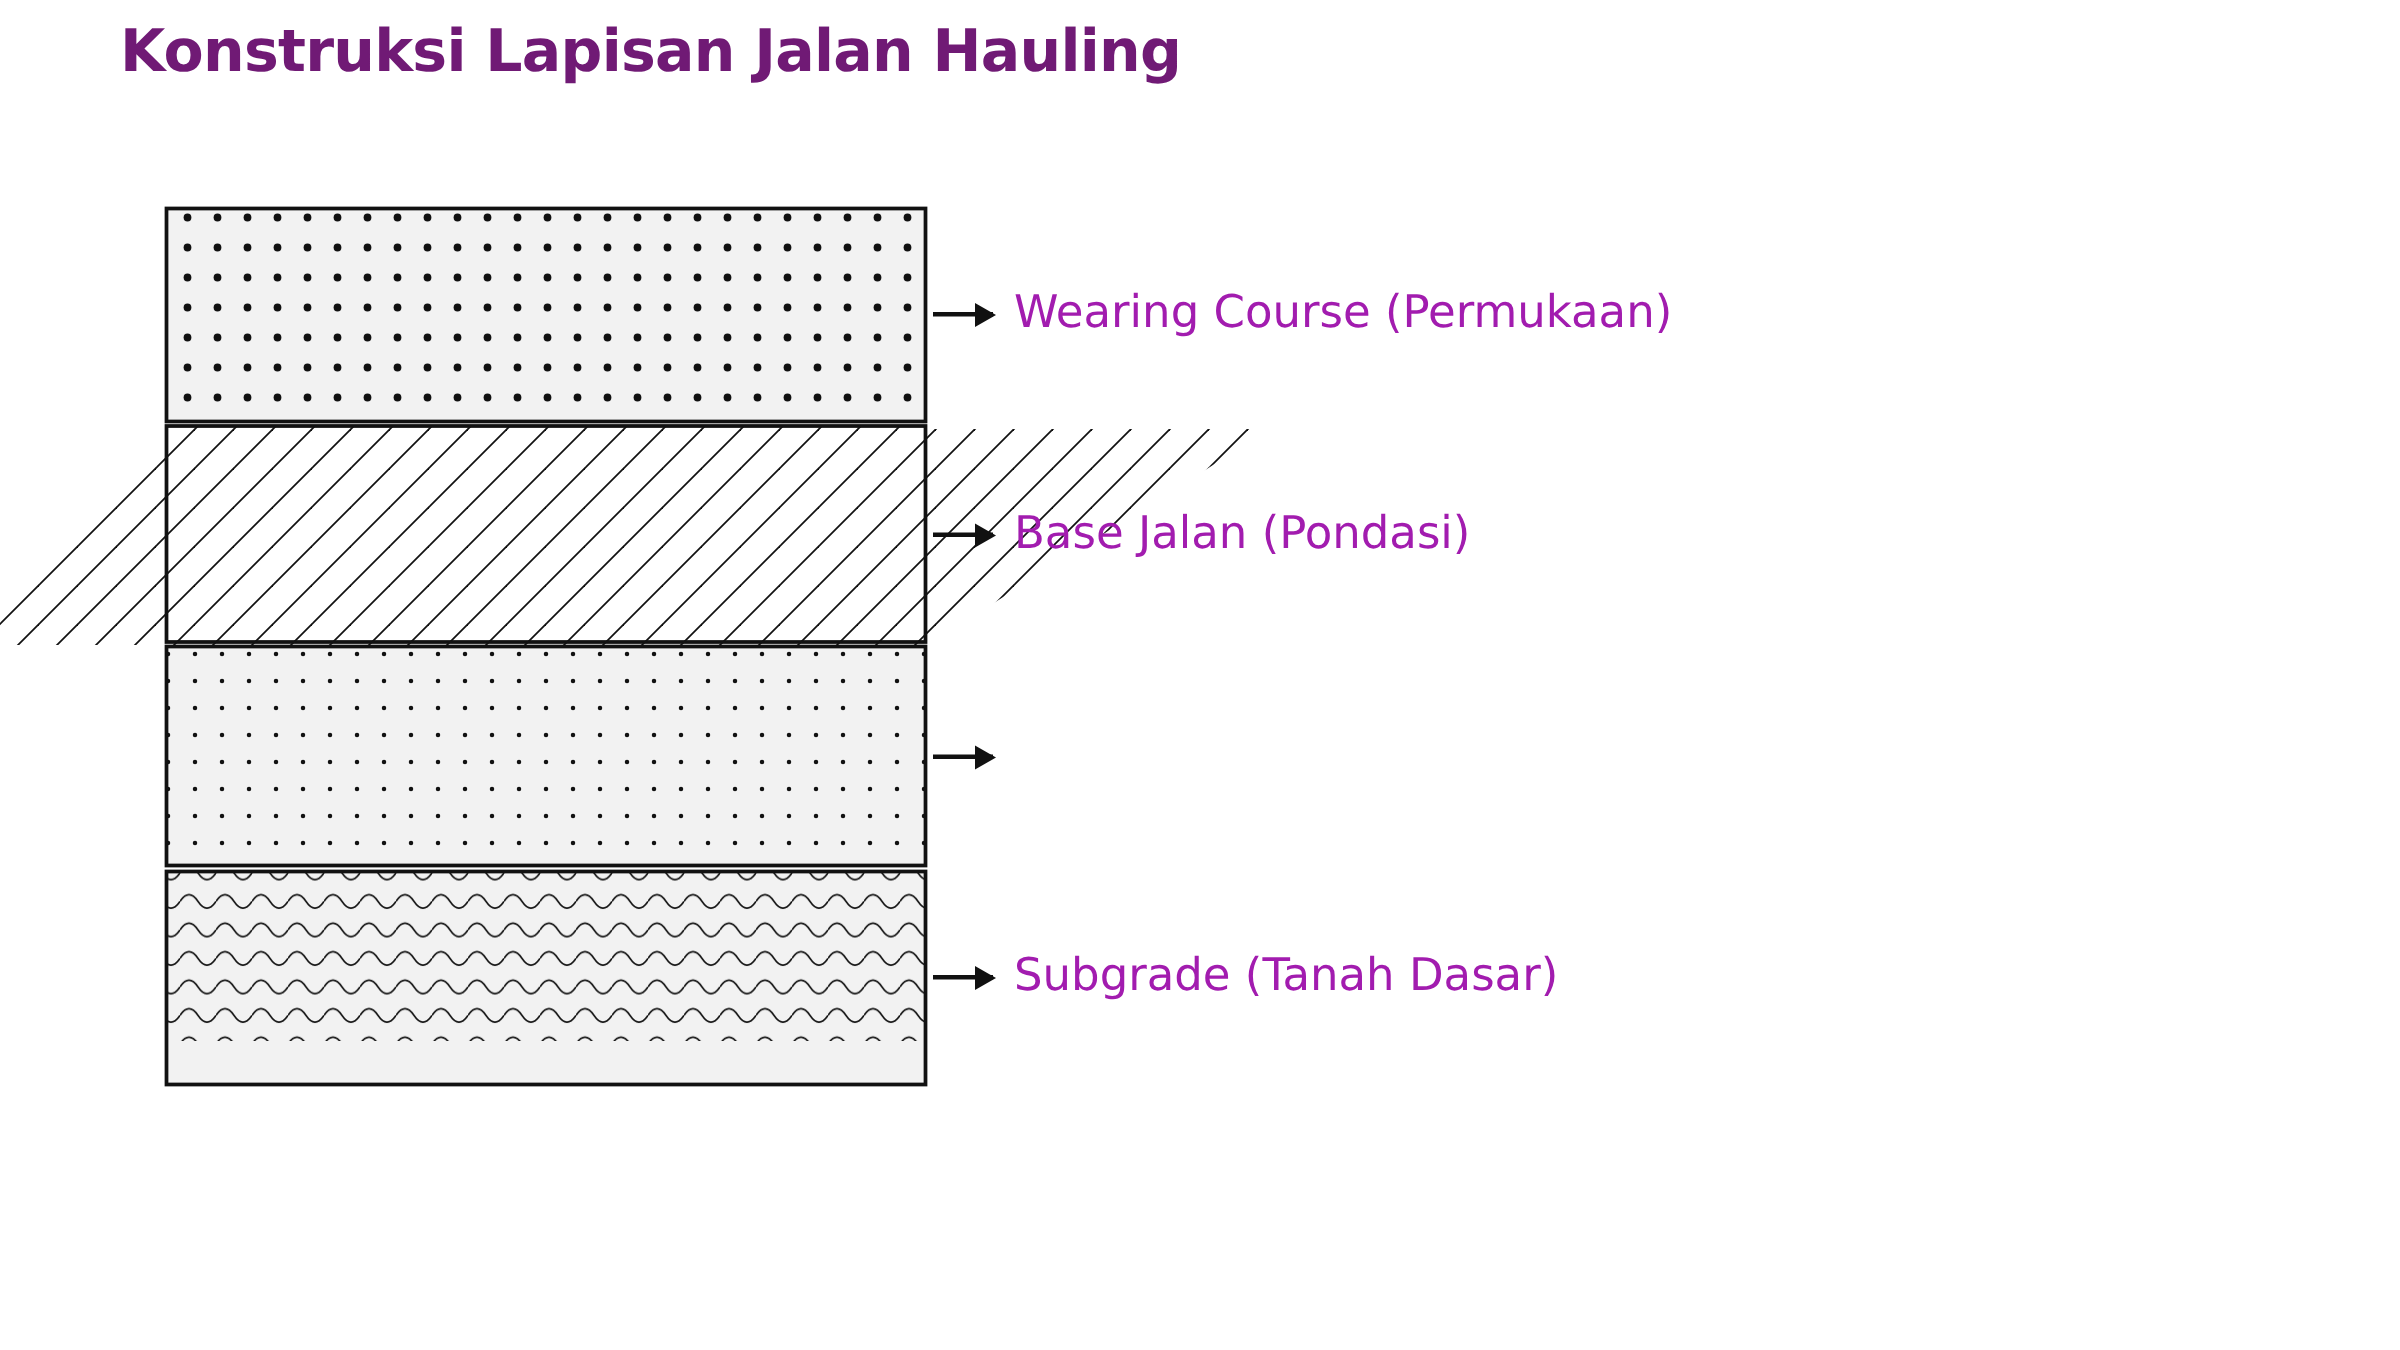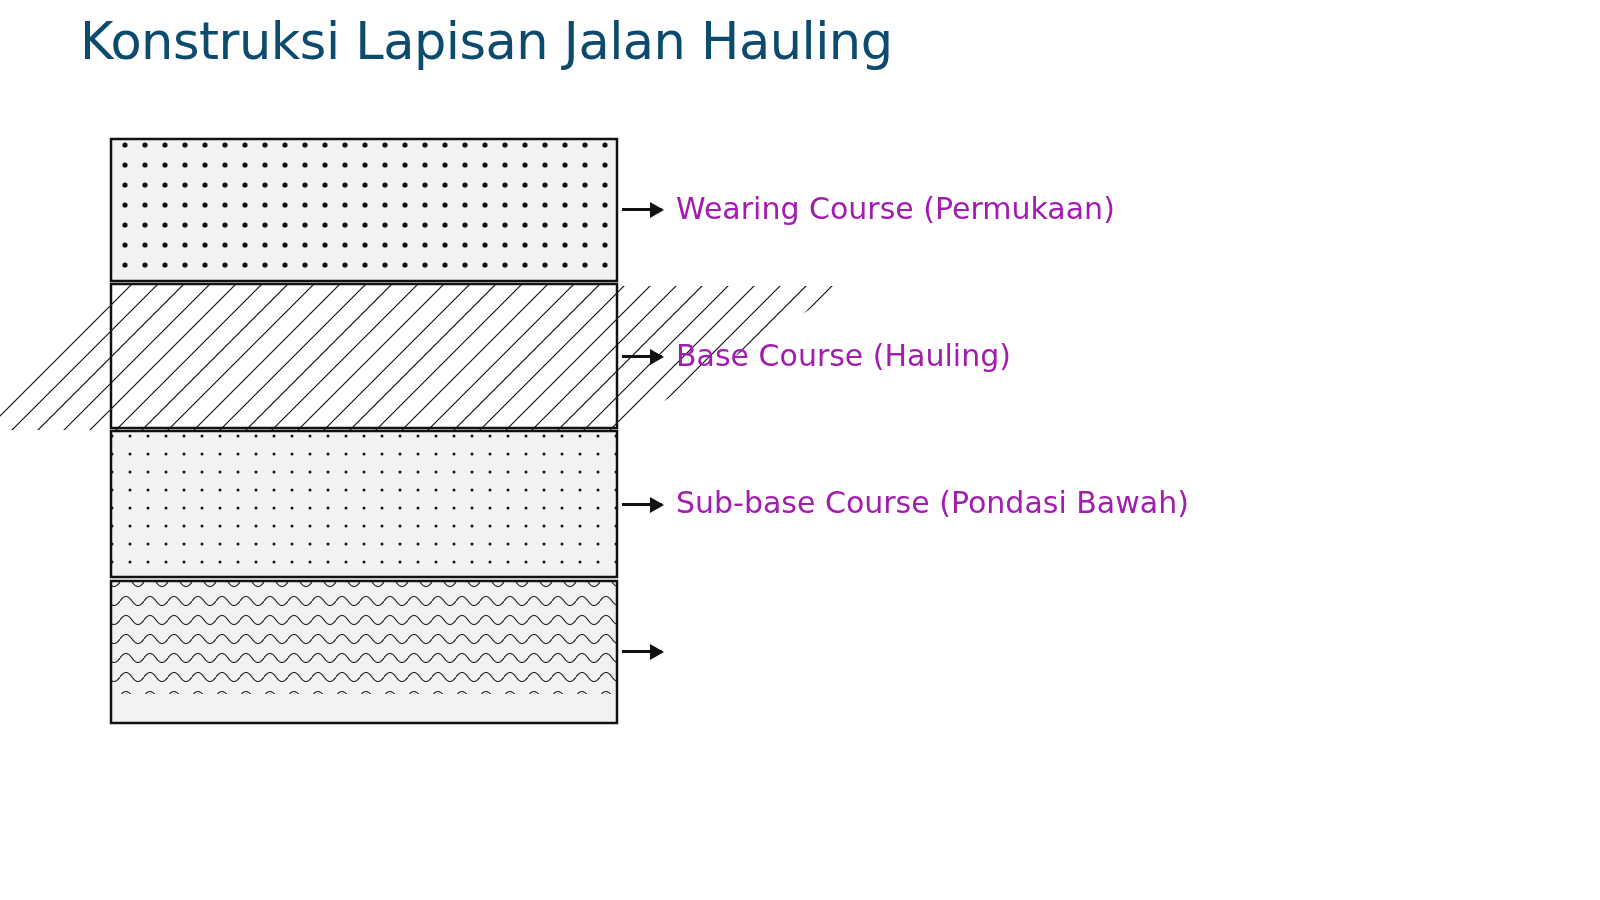--- a/index.html
+++ b/index.html
@@ -18,23 +18,23 @@
     position: absolute;
     left: 0;
     top: 0;
     width: 1600px;
     height: 900px;
   }
   #title {
     position: absolute;
     left: 80px;
     top: 12px;
-    font-size: 51px;
-    font-weight: normal;
-    color: #0c4a6e;
+    font-size: 39px;
+    font-weight: bold;
+    color: #701a75;
     letter-spacing: -0.5px;
     white-space: nowrap;
   }
   .label {
     position: absolute;
     font-size: 30px;
     color: #a21caf;
     white-space: nowrap;
     line-height: 1;
   }
@@ -118,16 +118,16 @@
       <rect x="112" y="582" width="504" height="112" fill="url(#pat-wavy)" clip-path="url(#clip-subgrade)"></rect>
     </g>
   </svg>
 
   <div class="arrow" style="left:622px; top:208px; width:40px;"></div>
   <div class="arrow" style="left:622px; top:355px; width:40px;"></div>
   <div class="arrow" style="left:622px; top:503px; width:40px;"></div>
   <div class="arrow" style="left:622px; top:650px; width:40px;"></div>
 
   <div class="label" style="left:676px; top:194px;">Wearing Course (Permukaan)</div>
-  <div class="label" style="left:676px; top:341px;">Base Course (Hauling)</div>
-  <div class="label" style="left:676px; top:488px;">Sub-base Course (Pondasi Bawah)</div>
+  <div class="label" style="left:676px; top:341px;">Base Jalan (Pondasi)</div>
+  <div class="label" style="left:676px; top:636px;">Subgrade (Tanah Dasar)</div>
 
 </div>
 
 </body></html>

